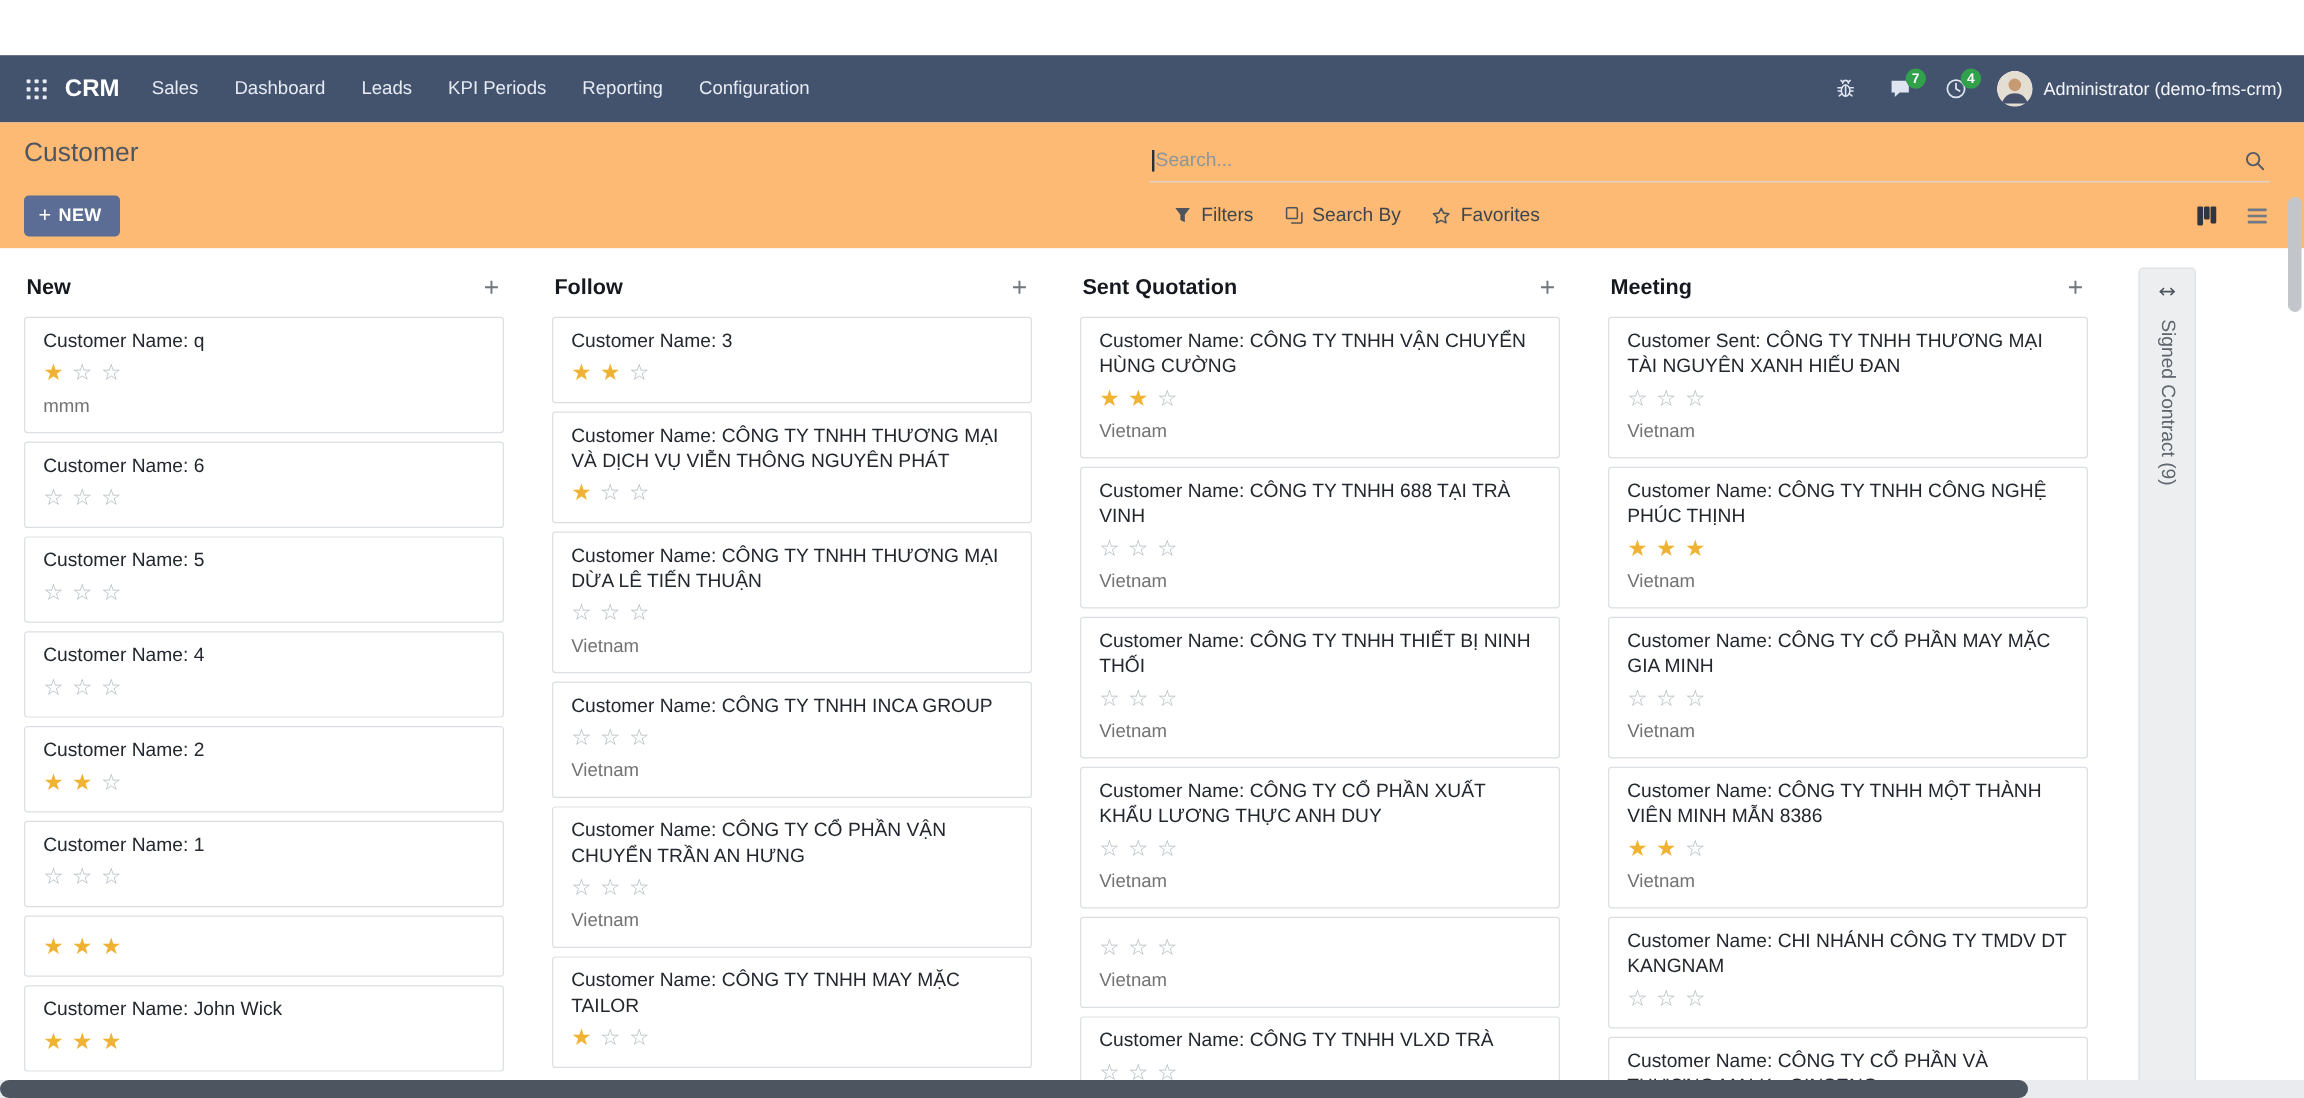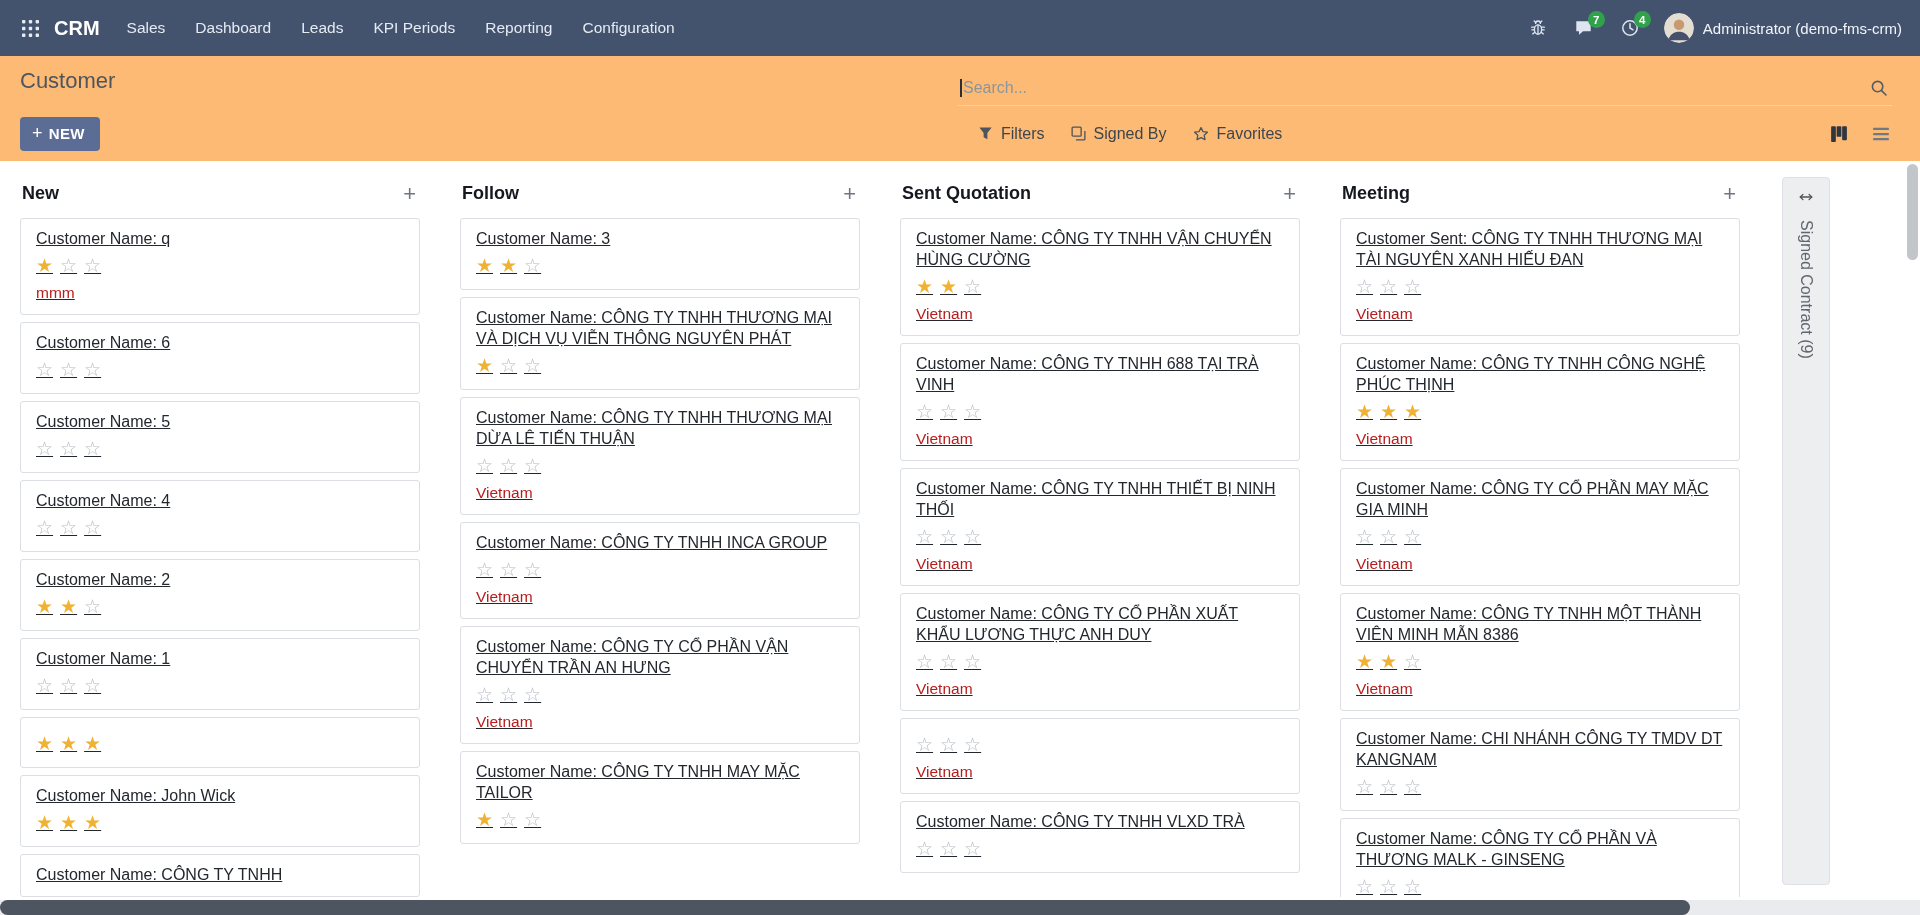--- a/index.html
+++ b/index.html
@@ -8,21 +8,21 @@
     --star-gold:#f0b232;
     --badge-green:#31a14c;
   }
   *{box-sizing:border-box}
   html,body{margin:0;padding:0}
   body{
     width:1920px;height:915px;overflow:hidden;background:#fff;
     font-family:"Liberation Sans",sans-serif;color:#23272e;
   }
   
-  .topbar{height:56px;background:var(--nav-bg);display:flex;align-items:center;padding:0 18px 0 12px;color:#fff;}
+  .topbar{height:56px;background:var(--nav-bg);display:flex;align-items:center;padding:0 18px 0 12px;color:#fff;margin-top:46px;}
   .apps-btn{width:36px;height:36px;display:flex;align-items:center;justify-content:center;color:#e8ebf2;background:transparent;border:none;cursor:pointer;}
   .brand{font-size:20px;font-weight:700;margin:0 12px 0 6px;color:#fff;}
   .nav-menu{display:flex;align-items:center;height:100%;}
   .nav-link{padding:0 15px;font-size:15.5px;color:#e6eaf3;line-height:56px;cursor:pointer;white-space:nowrap;}
   .nav-right{margin-left:auto;display:flex;align-items:center;gap:10px;}
   .icon-btn{position:relative;width:36px;height:36px;display:flex;align-items:center;justify-content:center;color:#dfe5f0;background:none;border:none;cursor:pointer;}
   .badge{position:absolute;top:1px;right:-3px;min-width:17px;height:17px;border-radius:9px;background:var(--badge-green);color:#fff;font-size:11.5px;font-weight:700;display:flex;align-items:center;justify-content:center;padding:0 4px;}
   .user{display:flex;align-items:center;gap:9px;margin-left:6px;cursor:pointer;}
   .avatar{width:30px;height:30px;border-radius:50%;display:block;}
   .user-name{font-size:15px;color:#f2f4f9;white-space:nowrap;}
@@ -47,27 +47,27 @@
   .view-btn.active{color:#2f3640;}
   .view-btn.inactive{color:#707881;}
   
   .kanban-board{position:relative;height:736px;overflow:hidden;display:flex;align-items:stretch;padding-left:20px;background:#fff;}
   .kanban-columns{display:flex;flex:none;}
   .kanban-column{width:400px;margin-right:40px;flex:none;}
   .col-header{display:flex;align-items:center;justify-content:space-between;padding:22px 2px 14px 2px;}
   .col-title{font-size:18px;font-weight:700;color:#15181e;}
   .col-add-btn{background:none;border:none;color:#6f767e;font-size:22px;line-height:18px;cursor:pointer;padding:0 2px;font-weight:300;}
   .cards{display:flex;flex-direction:column;gap:7px;}
-  .kanban-card{background:#fff;border:1px solid #dbdfe3;border-radius:3px;padding:9px 15px 11px;cursor:pointer;text-decoration:underline;}
+  .kanban-card{background:#fff;border:1px solid #dbdfe3;border-radius:3px;padding:9px 15px 11px;cursor:pointer;}
   .card-title{font-size:16px;line-height:21px;color:#23272e;}
   .card-stars{display:flex;gap:7px;margin-top:5px;font-size:19px;line-height:24px;}
   .star{cursor:pointer;}
   .star.filled{color:var(--star-gold);}
   .star.empty{color:#b3bac1;}
-  .card-sub{font-size:15.5px;line-height:20px;color:#b91c1c;margin-top:5px;}
+  .card-sub{font-size:15.5px;line-height:20px;color:#737373;margin-top:5px;}
   
   .collapsed-column{width:48px;flex:none;margin:16px 6px 12px 2px;background:#eceef0;border:1px solid #dde0e4;border-radius:4px;display:flex;flex-direction:column;align-items:center;padding-top:12px;gap:16px;cursor:pointer;}
   .collapsed-label{writing-mode:vertical-rl;font-size:16px;color:#5f666e;white-space:nowrap;}
   .unfold-icon{color:#4d545c;flex:none;}
   
   .vscroll{position:fixed;top:160px;right:2px;width:11px;height:738px;}
   .vscroll-thumb{width:11px;height:96px;margin-top:4px;background:#c2c6cb;border-radius:6px;cursor:pointer;}
   .hscroll{position:fixed;left:0;bottom:0;height:15px;width:1920px;background:#e9ebee;}
   .hscroll-thumb{height:15px;width:1690px;background:#4d5560;border-radius:8px;cursor:pointer;}
 </style>
@@ -176,21 +176,21 @@
       </span>
       <span>Filters</span>
     </button>
     <button class="tool-btn">
       <span style="display:flex">
         <svg width="15" height="15" viewBox="0 0 16 16" fill="none" stroke="currentColor" stroke-width="1.4">
             <rect x="1.2" y="1.2" width="9.6" height="9.6" rx="1"></rect>
             <path d="M5.3 14.8h8.5a1 1 0 0 0 1-1V5.3"></path>
           </svg>
       </span>
-      <span>Signed By</span>
+      <span>Search By</span>
     </button>
     <button class="tool-btn">
       <span style="display:flex">
         <svg width="16" height="16" viewBox="0 0 16 16" fill="none" stroke="currentColor" stroke-width="1.3" stroke-linejoin="round">
             <path d="M8 1.6l2 4 4.4.6-3.2 3.1.8 4.4L8 11.6l-4 2.1.8-4.4L1.6 6.2 6 5.6z"></path>
           </svg>
       </span>
       <span>Favorites</span>
     </button>
     <div class="view-switcher">

